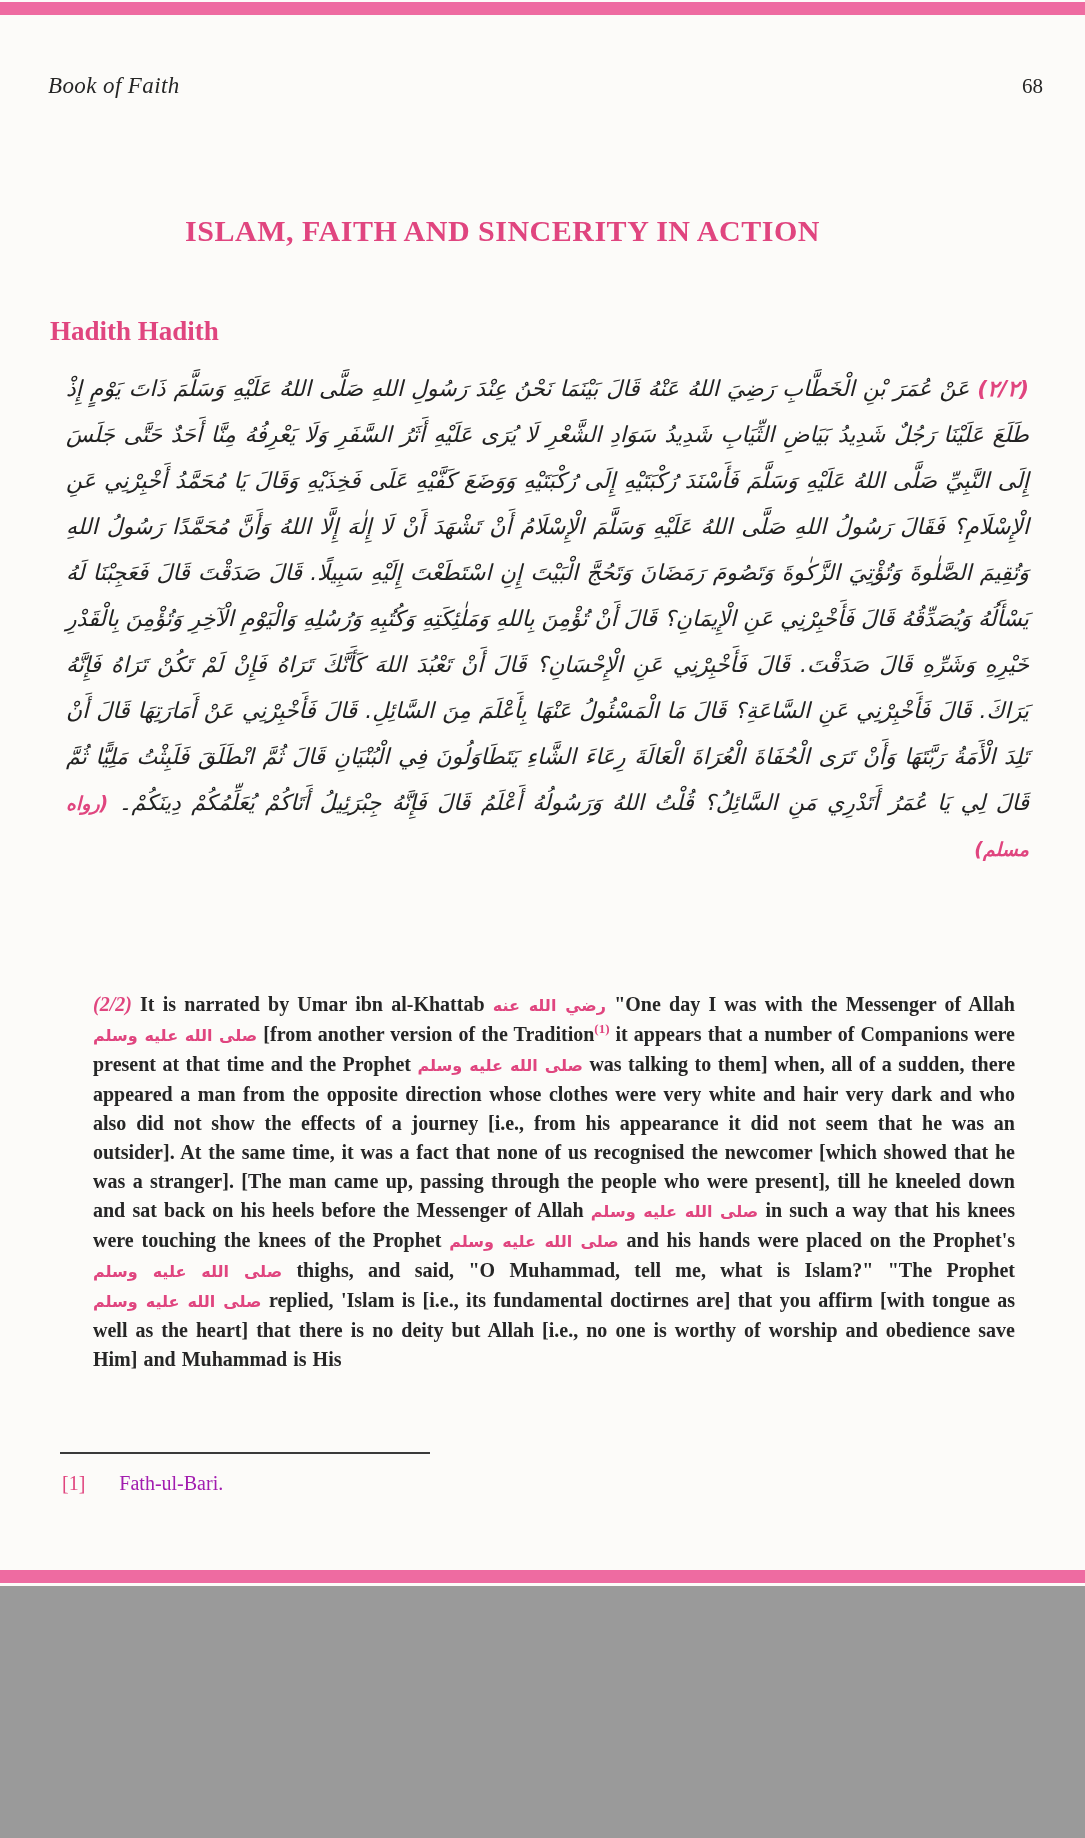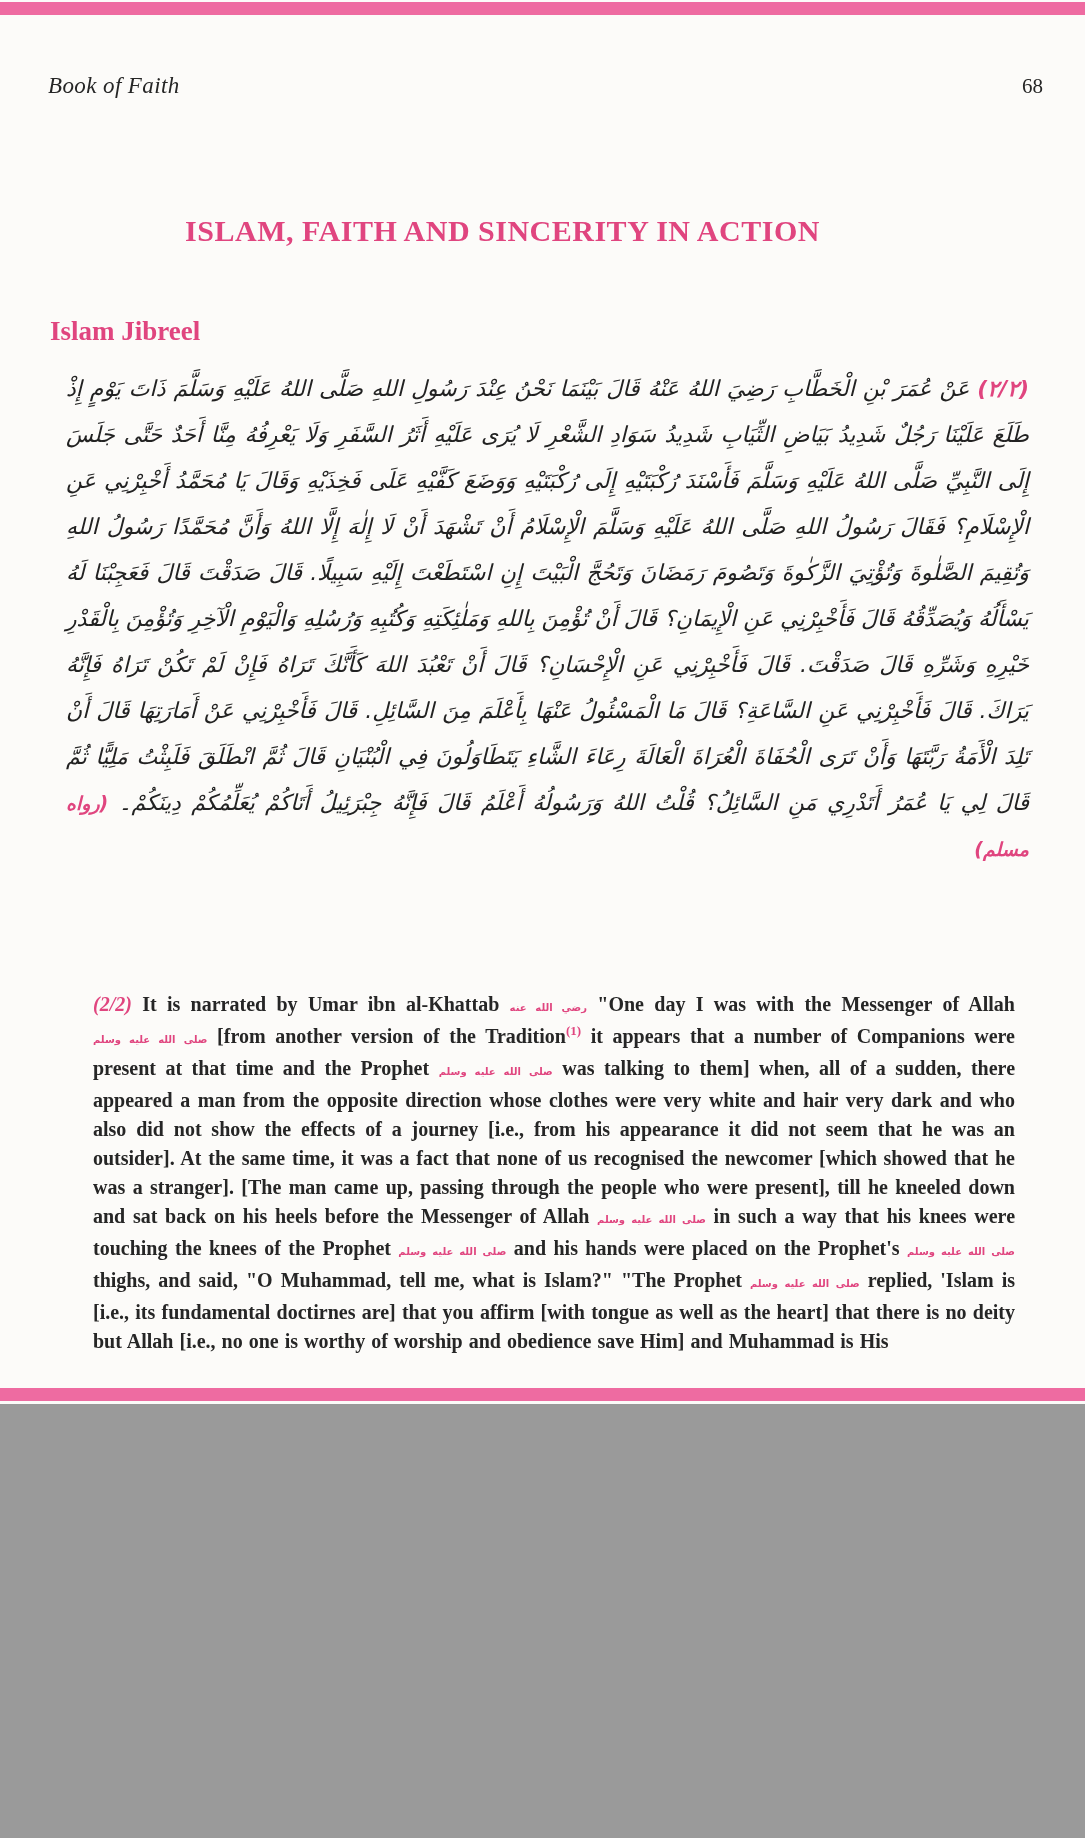--- a/index.html
+++ b/index.html
@@ -1,19 +1,19 @@
 <!DOCTYPE html>
 <html style="--accent: #e0457f; --bar: #ee6ba1;"><head>
 <meta charset="utf-8">
 <style>
   * { margin:0; padding:0; box-sizing:border-box; }
   html,body { background:#9a9a9a; }
   .page {
     position:relative;
-    width:1085px; height:1404px;
+    width:1085px; height:1586px;
     margin:0 auto;
     background:#fcfbf9;
     font-family:"Liberation Serif", serif;
     color:#262626;
     overflow:hidden;
   }
   .accent-bar {
     position:absolute; left:0; right:0;
     height:13px;
     background:var(--bar,#ee6ba1);
@@ -64,21 +64,21 @@
     text-align:justify;
     font-weight:700;
     font-size:20px;
     line-height:29px;
     word-spacing:1px;
   }
   .para-number { color:var(--accent,#e0457f);font-style:italic; }
   .honorific {
     color:var(--accent,#e0457f);
     font-family:"DejaVu Sans", sans-serif;
-    font-size:10px;
+    font-size:16px;
     font-weight:700;
     white-space:nowrap;
   }
   .footref {
     color:var(--accent,#e0457f);
     vertical-align:super;
     font-size:13px;
     line-height:0;
   }
 
@@ -102,21 +102,21 @@
 
   <div class="accent-bar top"></div>
 
   <div class="page-header">
     <span class="book-title">Book of Faith</span>
     <span class="page-number">68</span>
   </div>
 
   <h1 class="main-title">ISLAM, FAITH AND SINCERITY IN ACTION</h1>
 
-  <h2 class="section-title">Islam Jibreel</h2>
+  <h2 class="section-title">Hadith Hadith</h2>
 
   <p class="arabic-block"><span class="arabic-number">(٢/٢)</span> <span>عَنْ عُمَرَ بْنِ الْخَطَّابِ رَضِيَ اللهُ عَنْهُ قَالَ بَيْنَمَا نَحْنُ عِنْدَ رَسُولِ اللهِ صَلَّى اللهُ عَلَيْهِ وَسَلَّمَ ذَاتَ يَوْمٍ إِذْ طَلَعَ عَلَيْنَا رَجُلٌ شَدِيدُ بَيَاضِ الثِّيَابِ شَدِيدُ سَوَادِ الشَّعْرِ لَا يُرَى عَلَيْهِ أَثَرُ السَّفَرِ وَلَا يَعْرِفُهُ مِنَّا أَحَدٌ حَتَّى جَلَسَ إِلَى النَّبِيِّ صَلَّى اللهُ عَلَيْهِ وَسَلَّمَ فَأَسْنَدَ رُكْبَتَيْهِ إِلَى رُكْبَتَيْهِ وَوَضَعَ كَفَّيْهِ عَلَى فَخِذَيْهِ وَقَالَ يَا مُحَمَّدُ أَخْبِرْنِي عَنِ الْإِسْلَامِ؟ فَقَالَ رَسُولُ اللهِ صَلَّى اللهُ عَلَيْهِ وَسَلَّمَ الْإِسْلَامُ أَنْ تَشْهَدَ أَنْ لَا إِلٰهَ إِلَّا اللهُ وَأَنَّ مُحَمَّدًا رَسُولُ اللهِ وَتُقِيمَ الصَّلٰوةَ وَتُؤْتِيَ الزَّكٰوةَ وَتَصُومَ رَمَضَانَ وَتَحُجَّ الْبَيْتَ إِنِ اسْتَطَعْتَ إِلَيْهِ سَبِيلًا. قَالَ صَدَقْتَ قَالَ فَعَجِبْنَا لَهُ يَسْأَلُهُ وَيُصَدِّقُهُ قَالَ فَأَخْبِرْنِي عَنِ الْإِيمَانِ؟ قَالَ أَنْ تُؤْمِنَ بِاللهِ وَمَلٰئِكَتِهِ وَكُتُبِهِ وَرُسُلِهِ وَالْيَوْمِ الْآخِرِ وَتُؤْمِنَ بِالْقَدْرِ خَيْرِهِ وَشَرِّهِ قَالَ صَدَقْتَ. قَالَ فَأَخْبِرْنِي عَنِ الْإِحْسَانِ؟ قَالَ أَنْ تَعْبُدَ اللهَ كَأَنَّكَ تَرَاهُ فَإِنْ لَمْ تَكُنْ تَرَاهُ فَإِنَّهُ يَرَاكَ. قَالَ فَأَخْبِرْنِي عَنِ السَّاعَةِ؟ قَالَ مَا الْمَسْئُولُ عَنْهَا بِأَعْلَمَ مِنَ السَّائِلِ. قَالَ فَأَخْبِرْنِي عَنْ أَمَارَتِهَا قَالَ أَنْ تَلِدَ الْأَمَةُ رَبَّتَهَا وَأَنْ تَرَى الْحُفَاةَ الْعُرَاةَ الْعَالَةَ رِعَاءَ الشَّاءِ يَتَطَاوَلُونَ فِي الْبُنْيَانِ قَالَ ثُمَّ انْطَلَقَ فَلَبِثْتُ مَلِيًّا ثُمَّ قَالَ لِي يَا عُمَرُ أَتَدْرِي مَنِ السَّائِلُ؟ قُلْتُ اللهُ وَرَسُولُهُ أَعْلَمُ قَالَ فَإِنَّهُ جِبْرَئِيلُ أَتَاكُمْ يُعَلِّمُكُمْ دِينَكُمْ۔</span> <span class="arabic-source">(رواه مسلم)</span></p>
 
   <p class="english-block"><span class="para-number">(2/2)</span><span> It is narrated by Umar ibn al-Khattab </span><span class="honorific">رضي الله عنه</span><span> "One day I was with the Messenger of Allah </span><span class="honorific">صلى الله عليه وسلم</span><span> [from another version of the Tradition</span><span class="footref">(1)</span><span> it appears that a number of Companions were present at that time and the Prophet </span><span class="honorific">صلى الله عليه وسلم</span><span> was talking to them] when, all of a sudden, there appeared a man from the opposite direction whose clothes were very white and hair very dark and who also did not show the effects of a journey [i.e., from his appearance it did not seem that he was an outsider]. At the same time, it was a fact that none of us recognised the newcomer [which showed that he was a stranger]. [The man came up, passing through the people who were present], till he kneeled down and sat back on his heels before the Messenger of Allah </span><span class="honorific">صلى الله عليه وسلم</span><span> in such a way that his knees were touching the knees of the Prophet </span><span class="honorific">صلى الله عليه وسلم</span><span> and his hands were placed on the Prophet's </span><span class="honorific">صلى الله عليه وسلم</span><span> thighs, and said, "O Muhammad, tell me, what is Islam?" "The Prophet </span><span class="honorific">صلى الله عليه وسلم</span><span> replied,  'Islam is [i.e., its fundamental doctirnes are] that you affirm [with tongue as well as the heart] that there is no deity but Allah [i.e., no one is worthy of worship and obedience save Him] and Muhammad is His</span></p>
 
   <div class="footnote-rule"></div>
 
   <div class="footnote-row">
     <span class="footnote-marker">[1]</span>
     <span class="footnote-text">Fath-ul-Bari.</span>

